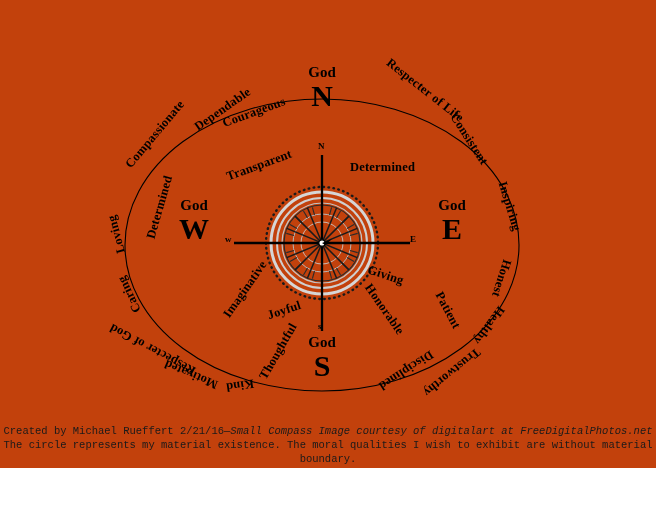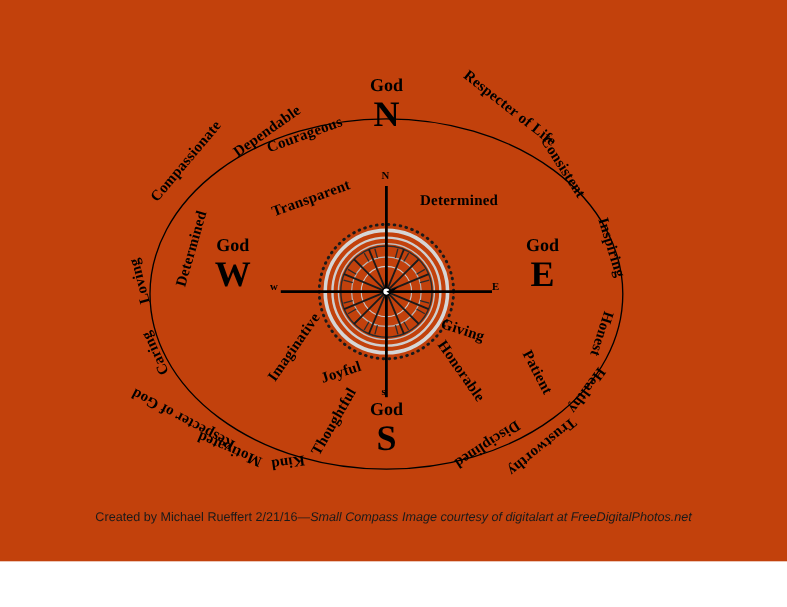--- a/index.html
+++ b/index.html
@@ -69,21 +69,21 @@
     font-size: 9px;
     font-weight: bold;
     font-family: "Liberation Serif", "DejaVu Serif", serif;
   }
   #caption {
     position: absolute;
     left: 0;
     top: 424px;
     width: 656px;
     text-align: center;
-    font-family: Liberation Sans, sans-serif;
+    font-family: Liberation Mono, monospace;
     color: #1a1a1a;
   }
   #caption .line1 {
     font-size: 10.5px;
     line-height: 14px;
   }
   #caption .line2 {
     font-size: 10.5px;
     line-height: 14px;
   }
@@ -202,15 +202,16 @@
     <div class="lbl inner-lbl" style="left:355px; top:303px; transform:rotate(55deg);">Honorable</div>
     <div class="lbl inner-lbl" style="left:428px; top:304px; transform:rotate(62deg);">Patient</div>
     <div class="lbl inner-lbl" style="left:247px; top:345px; transform:rotate(300deg);">Thoughtful</div>
     <div class="lbl inner-lbl" style="left:267px; top:304px; transform:rotate(342deg);">Joyful</div>
     <div class="lbl inner-lbl" style="left:212px; top:283px; transform:rotate(305deg);">Imaginative</div>
 
   </div>
 
   <div id="caption">
     <div class="line1"><span>Created by Michael Rueffert 2/21/16</span><span class="ital">—Small Compass  Image courtesy of digitalart at FreeDigitalPhotos.net</span></div>
+    <div class="line2">The circle represents my material existence.  The moral qualities I wish to exhibit  are without material boundary.</div>
   </div>
 
 </div>
 
 </body></html>

